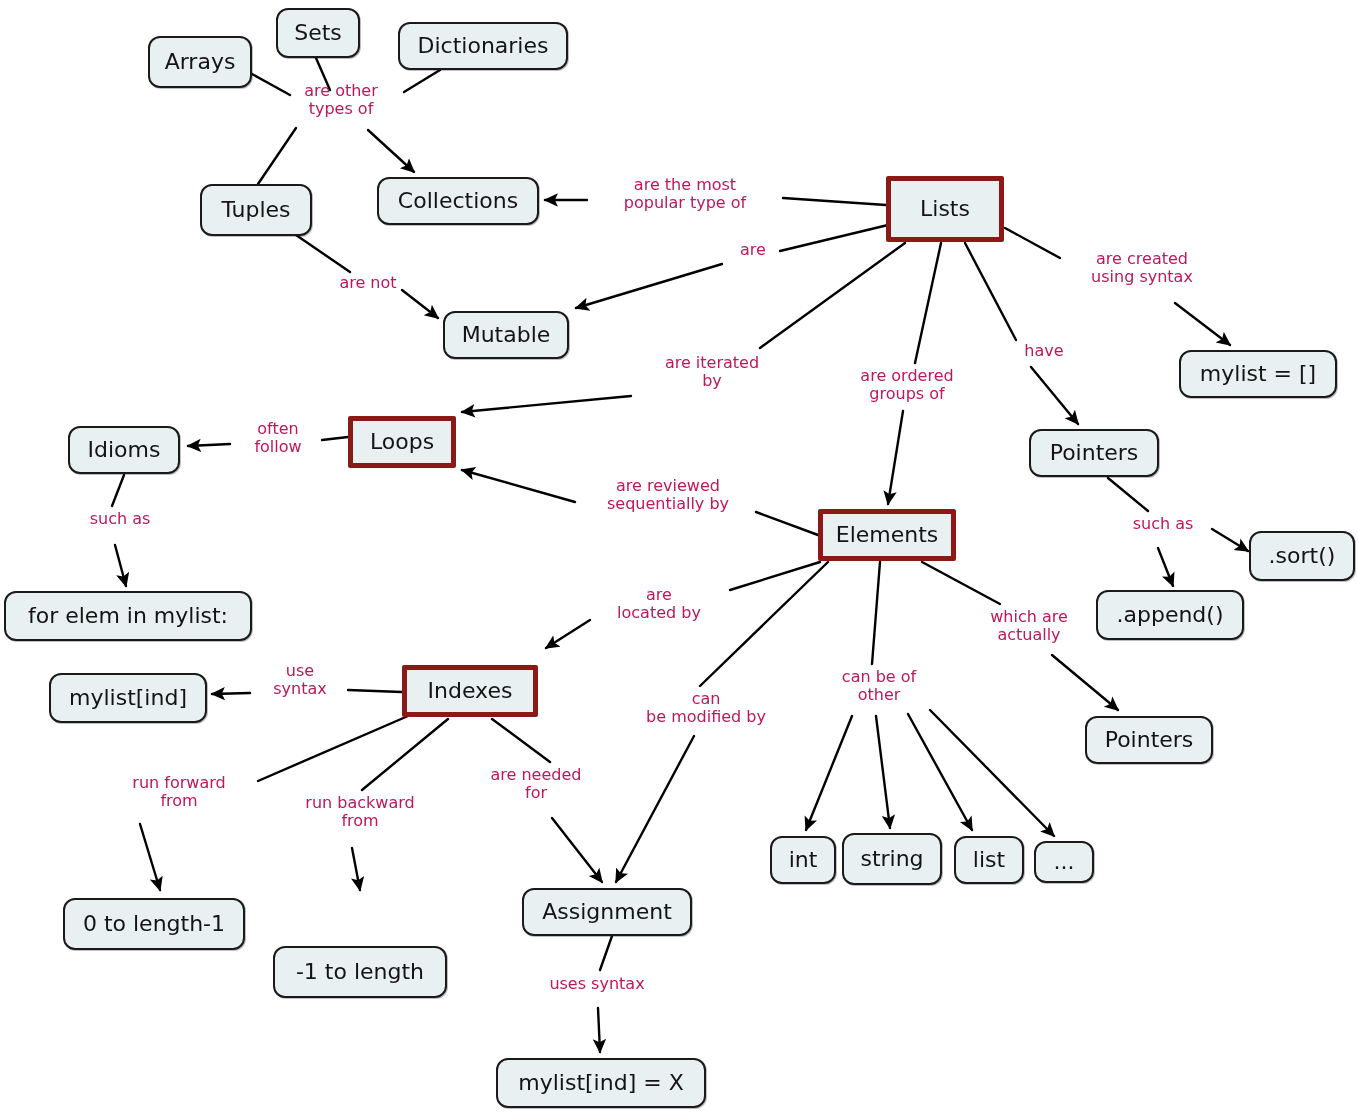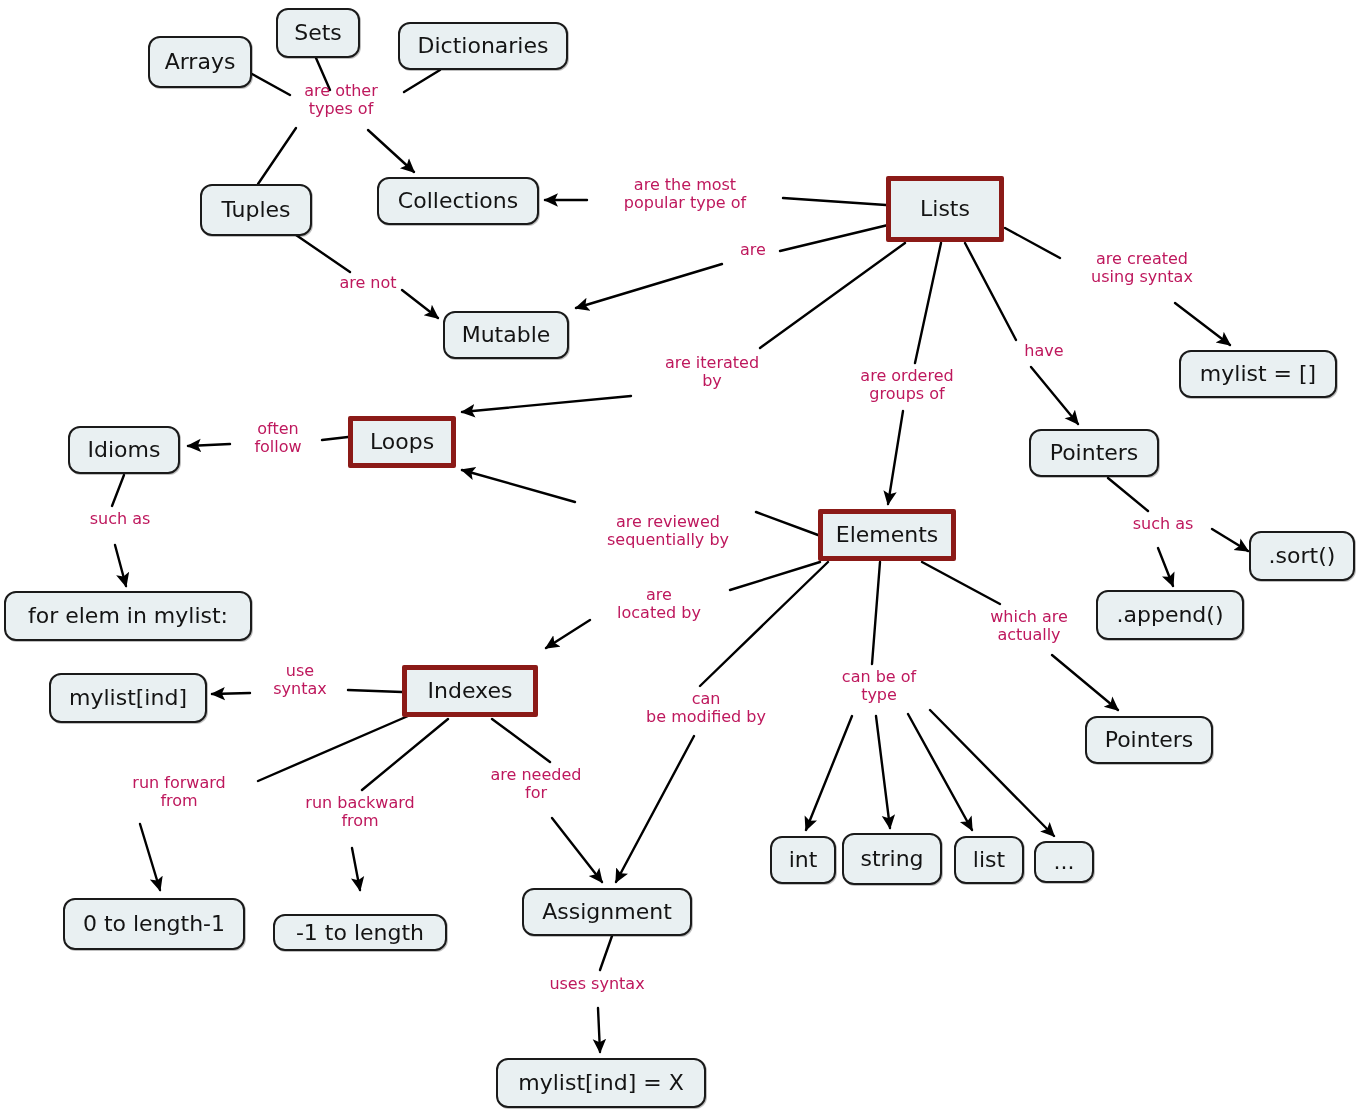--- a/index.html
+++ b/index.html
@@ -124,31 +124,31 @@
 popular type of</div>
       <div class="edge-label" style="left: 727px; top: 241px; width: 52px;">are</div>
       <div class="edge-label" style="left: 1062px; top: 250px; width: 160px;">are created
 using syntax</div>
       <div class="edge-label" style="left: 1013px; top: 342px; width: 62px;">have</div>
       <div class="edge-label" style="left: 1115px; top: 515px; width: 96px;">such as</div>
       <div class="edge-label" style="left: 638px; top: 354px; width: 148px;">are iterated
 by</div>
       <div class="edge-label" style="left: 833px; top: 367px; width: 148px;">are ordered
 groups of</div>
-      <div class="edge-label" style="left: 578px; top: 477px; width: 180px; margin-top: 36px;">are reviewed
+      <div class="edge-label" style="left: 578px; top: 477px; width: 180px;">are reviewed
 sequentially by</div>
       <div class="edge-label" style="left: 235px; top: 420px; width: 86px;">often
 follow</div>
       <div class="edge-label" style="left: 72px; top: 510px; width: 96px;">such as</div>
       <div class="edge-label" style="left: 592px; top: 586px; width: 134px;">are
 located by</div>
       <div class="edge-label" style="left: 968px; top: 608px; width: 122px;">which are
 actually</div>
       <div class="edge-label" style="left: 822px; top: 668px; width: 114px;">can be of
-type</div>
+other</div>
       <div class="edge-label" style="left: 612px; top: 690px; width: 188px;">can
 be modified by</div>
       <div class="edge-label" style="left: 254px; top: 662px; width: 92px;">use
 syntax</div>
       <div class="edge-label" style="left: 105px; top: 774px; width: 148px;">run forward
 from</div>
       <div class="edge-label" style="left: 274px; top: 794px; width: 172px;">run backward
 from</div>
       <div class="edge-label" style="left: 466px; top: 766px; width: 140px;">are needed
 for</div>
@@ -205,21 +205,21 @@
       </div>
       <div class="node" style="left: 49px; top: 673px; width: 158px; height: 50px;">
         <span>mylist[ind]</span>
       </div>
       <div class="node key" style="left: 402px; top: 665px; width: 136px; height: 52px;">
         <span>Indexes</span>
       </div>
       <div class="node" style="left: 63px; top: 898px; width: 182px; height: 52px;">
         <span>0 to length-1</span>
       </div>
-      <div class="node" style="left: 273px; top: 914px; width: 174px; height: 37px;">
+      <div class="node" style="left: 273px; top: 946px; width: 174px; height: 52px;">
         <span>-1 to length</span>
       </div>
       <div class="node" style="left: 522px; top: 888px; width: 170px; height: 48px;">
         <span>Assignment</span>
       </div>
       <div class="node" style="left: 496px; top: 1058px; width: 210px; height: 50px;">
         <span>mylist[ind] = X</span>
       </div>
       <div class="node" style="left: 770px; top: 836px; width: 66px; height: 48px;">
         <span>int</span>

